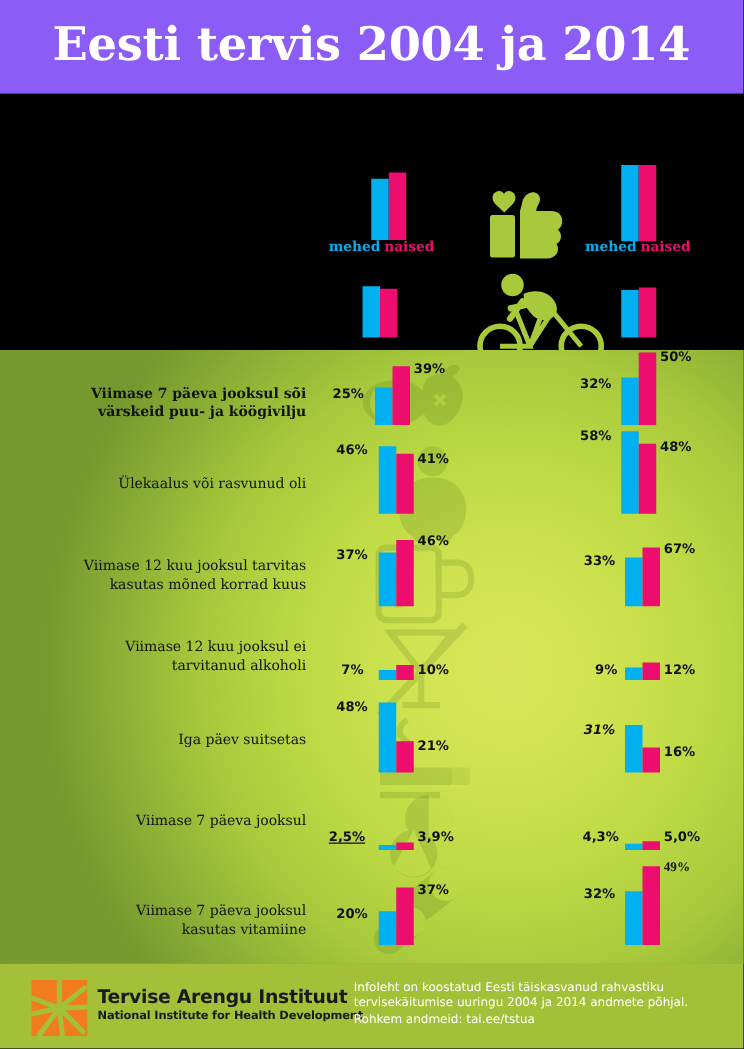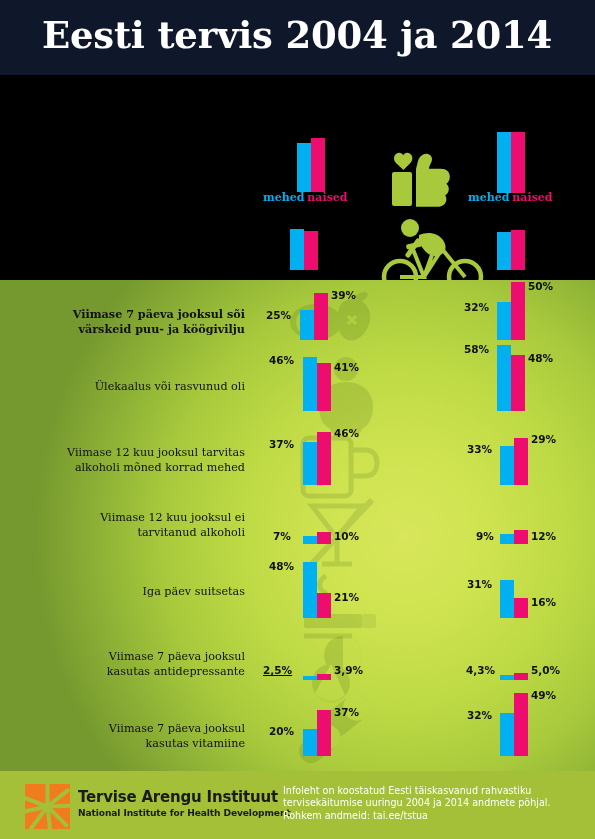--- a/index.html
+++ b/index.html
@@ -6,21 +6,21 @@
   body{
     width:595px;height:839px;overflow:hidden;
     background:#000;
     font-family:"Liberation Serif", serif;
   }
   .poster{position:relative;width:595px;height:839px;overflow:hidden;background:#000;}
 
   
   .header{
     position:absolute;left:0;top:0;width:595px;height:75px;
-    background:#0f172a;
+    background:#8b5cf6;
   }
   .header .title{
     position:absolute;left:42px;top:13px;
     font-family:"DejaVu Serif", serif;
     font-weight:700;font-size:37px;color:#ffffff;
     letter-spacing:-0.2px;white-space:nowrap;
   }
 
   
   .blackband{
@@ -230,33 +230,33 @@
         <div class="bar blue" style="left:0;height:66px;"></div>
         <div class="bar pink" style="left:14px;height:56px;"></div>
         <div class="vlab" style="left:-33px;top:0px;">58%</div>
         <div class="vlab" style="left:31px;top:9px;">48%</div>
       </div>
     </div>
 
     <div class="row" style="top:133px;height:78px;">
       <div class="rlabel" style="top:33px;">
         <div>Viimase 12 kuu jooksul tarvitas</div>
-        <div>alkoholi mõned korrad mehed</div>
+        <div>kasutas mõned korrad kuus</div>
       </div>
       <div class="grp" style="left:297px;top:0;width:120px;height:72px;">
         <div class="bar blue" style="left:6px;height:43px;"></div>
         <div class="bar pink" style="left:20px;height:53px;"></div>
         <div class="vlab" style="left:-28px;top:25px;">37%</div>
         <div class="vlab" style="left:37px;top:14px;">46%</div>
       </div>
       <div class="grp" style="left:500px;top:0;width:120px;height:72px;">
         <div class="bar blue" style="left:0;height:39px;"></div>
         <div class="bar pink" style="left:14px;height:47px;"></div>
         <div class="vlab" style="left:-33px;top:30px;">33%</div>
-        <div class="vlab" style="left:31px;top:20px;">29%</div>
+        <div class="vlab" style="left:31px;top:20px;">67%</div>
       </div>
     </div>
 
     <div class="row" style="top:211px;height:67px;">
       <div class="rlabel" style="top:20px;">
         <div>Viimase 12 kuu jooksul ei</div>
         <div>tarvitanud alkoholi</div>
       </div>
       <div class="grp" style="left:297px;top:0;width:120px;height:53px;">
         <div class="bar blue" style="left:6px;height:8px;"></div>
@@ -279,29 +279,28 @@
       </div>
       <div class="grp" style="left:297px;top:0;width:120px;height:60px;">
         <div class="bar blue" style="left:6px;height:56px;"></div>
         <div class="bar pink" style="left:20px;height:25px;"></div>
         <div class="vlab" style="left:-28px;top:2px;">48%</div>
         <div class="vlab" style="left:37px;top:33px;">21%</div>
       </div>
       <div class="grp" style="left:500px;top:0;width:120px;height:60px;">
         <div class="bar blue" style="left:0;height:38px;"></div>
         <div class="bar pink" style="left:14px;height:20px;"></div>
-        <div class="vlab" style="left:-33px;top:20px;">31%</div>
+        <div class="vlab" style="left:-33px;top:20px;font-style:italic;">31%</div>
         <div class="vlab" style="left:31px;top:38px;">16%</div>
       </div>
     </div>
 
     <div class="row" style="top:350px;height:66px;">
       <div class="rlabel" style="top:20px;">
         <div>Viimase 7 päeva jooksul</div>
-        <div>kasutas antidepressante</div>
       </div>
       <div class="grp" style="left:297px;top:0;width:120px;height:50px;">
         <div class="bar blue" style="left:6px;height:4px;"></div>
         <div class="bar pink" style="left:20px;height:6px;"></div>
         <div class="vlab" style="left:-34px;top:34px;text-decoration:underline;">2,5%</div>
         <div class="vlab" style="left:37px;top:34px;">3,9%</div>
       </div>
       <div class="grp" style="left:500px;top:0;width:120px;height:50px;">
         <div class="bar blue" style="left:0;height:5px;"></div>
         <div class="bar pink" style="left:14px;height:7px;"></div>
@@ -318,21 +317,21 @@
       <div class="grp" style="left:297px;top:0;width:120px;height:60px;">
         <div class="bar blue" style="left:6px;height:27px;"></div>
         <div class="bar pink" style="left:20px;height:46px;"></div>
         <div class="vlab" style="left:-28px;top:29px;">20%</div>
         <div class="vlab" style="left:37px;top:10px;">37%</div>
       </div>
       <div class="grp" style="left:500px;top:0;width:120px;height:60px;">
         <div class="bar blue" style="left:0;height:43px;"></div>
         <div class="bar pink" style="left:14px;height:63px;"></div>
         <div class="vlab" style="left:-33px;top:13px;">32%</div>
-        <div class="vlab" style="left:31px;top:-7px;">49%</div>
+        <div class="vlab" style="left:31px;top:-7px;font-family:Liberation Serif, serif;">49%</div>
       </div>
     </div>
 
   </div>
 
   <div class="footer"></div>
 
   <svg class="logo-mark" viewBox="0 0 100 100">
     <rect x="0" y="0" width="100" height="100" fill="#f07c1e"></rect>
     <g stroke="#a3c038" stroke-width="9" stroke-linecap="round">

